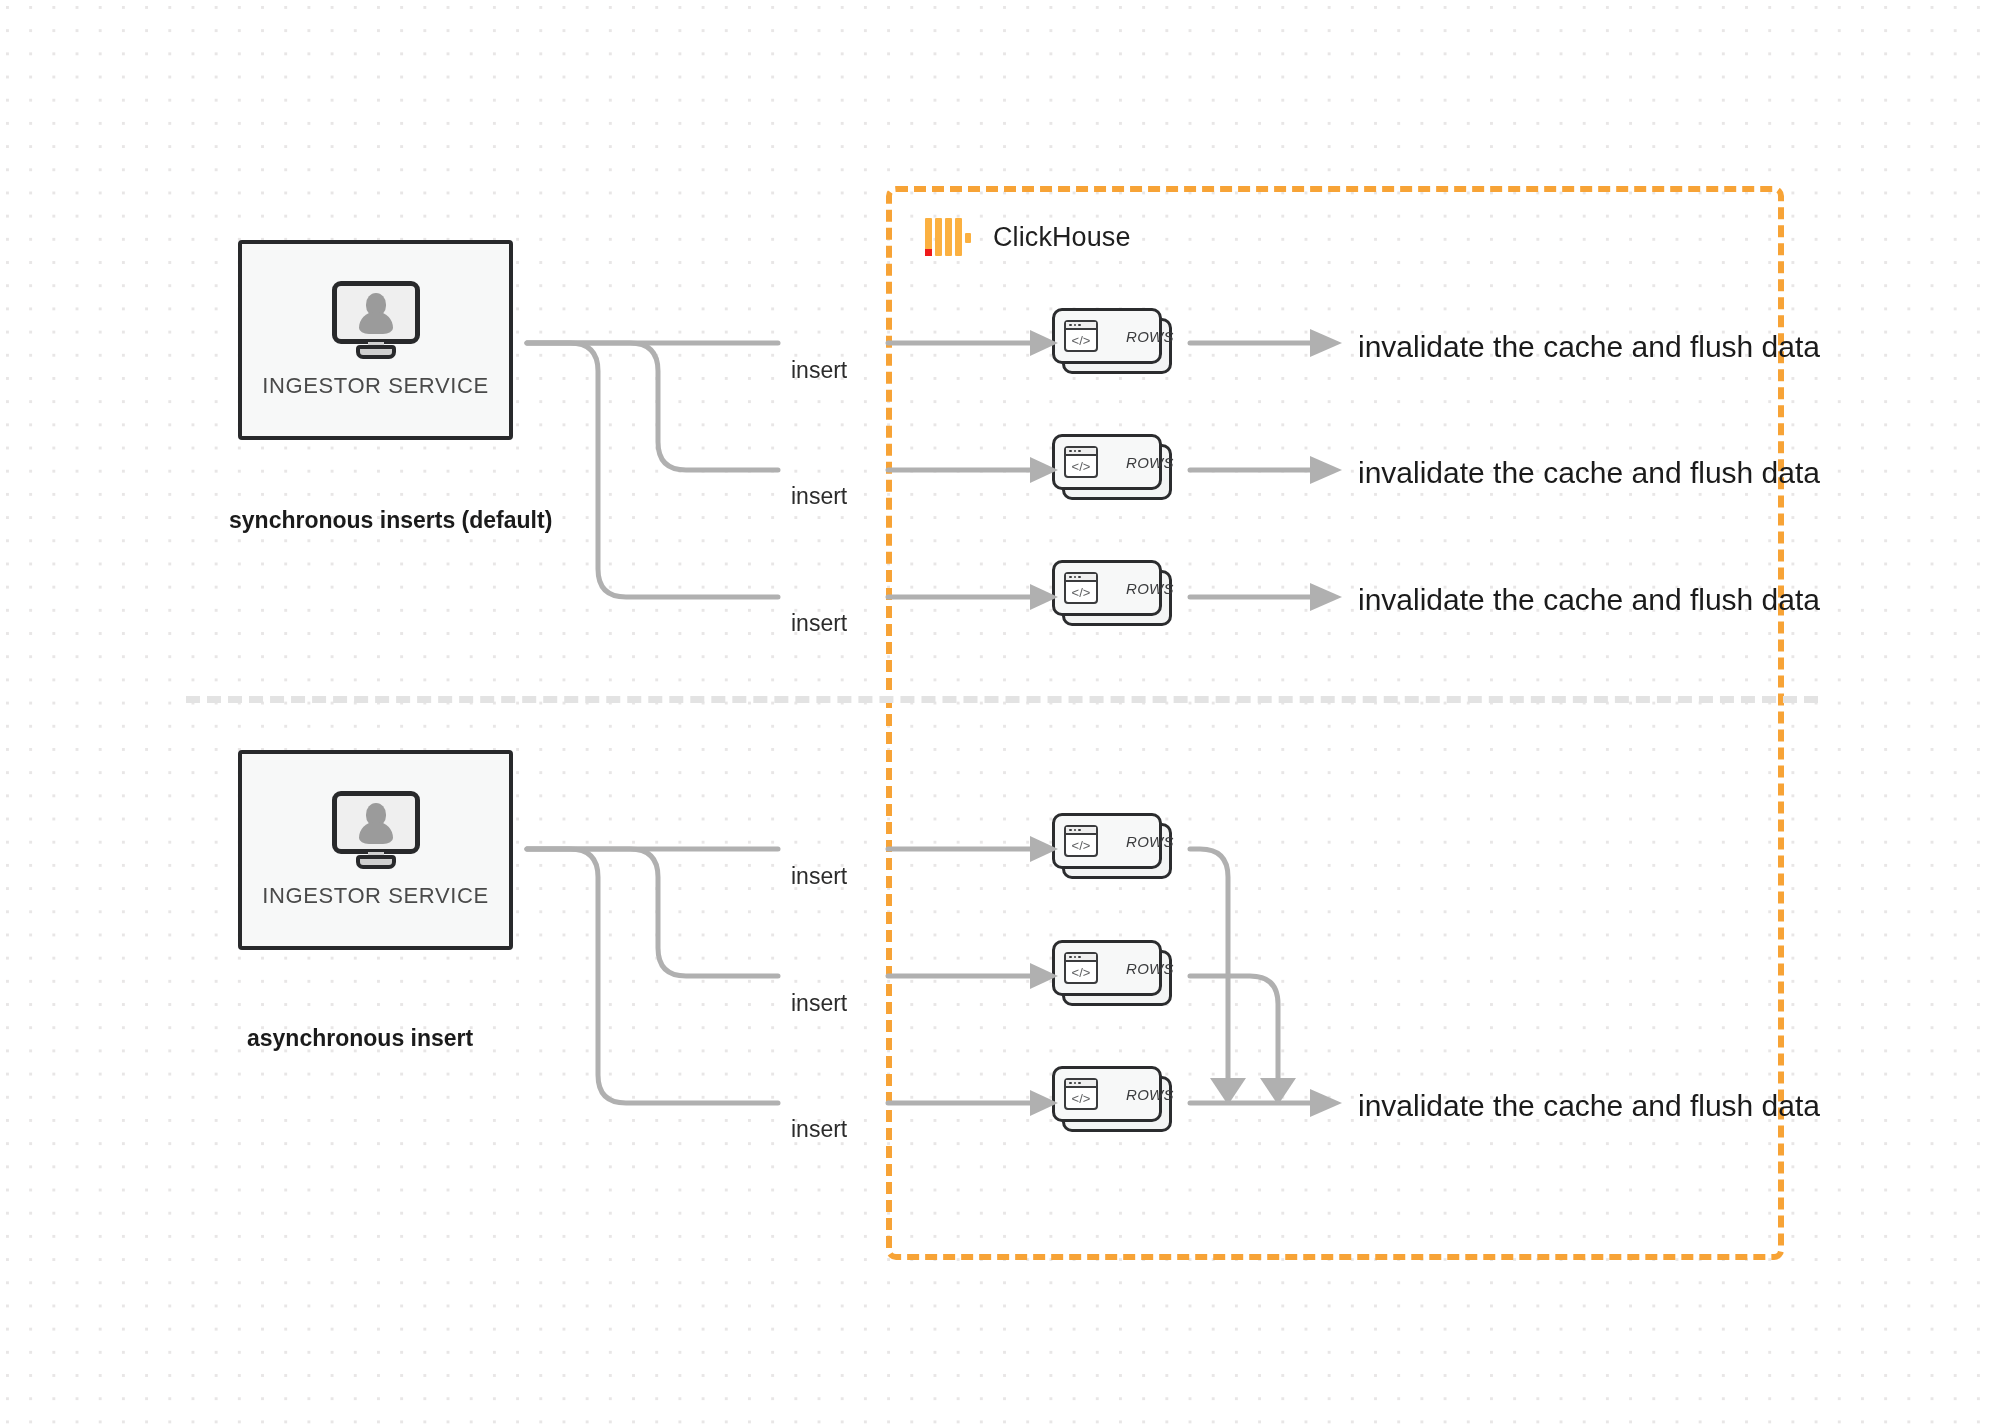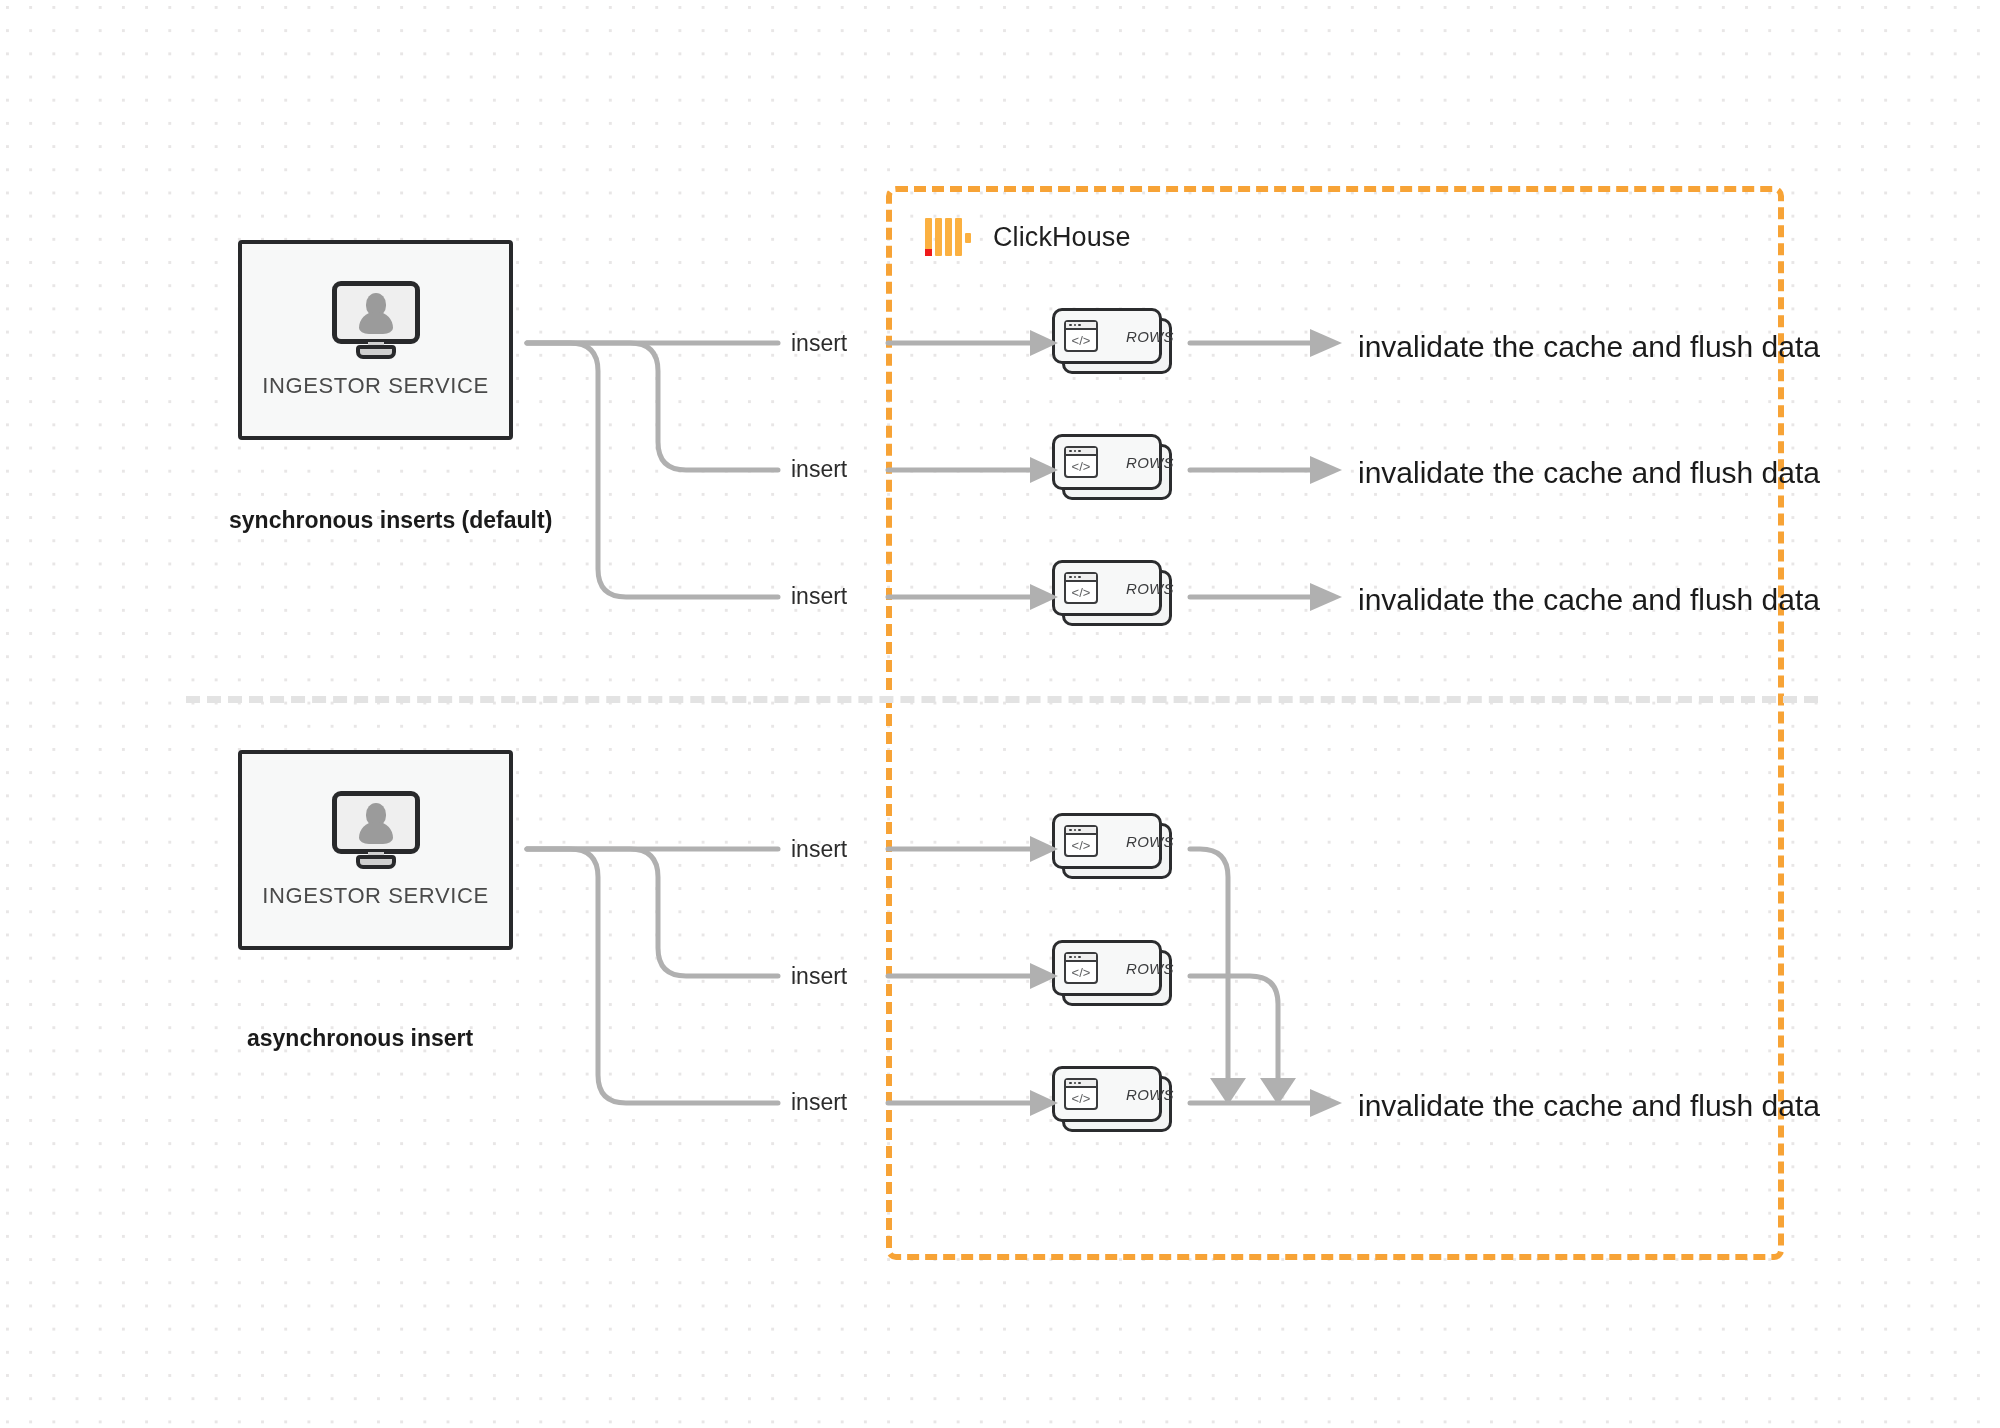--- a/index.html
+++ b/index.html
@@ -271,20 +271,21 @@
     letter-spacing: 0.3px;
     margin-left: 18px;
   }
 
   
   .insert-label {
     position: absolute;
     font-size: 23px;
     color: #2b2b2b;
     white-space: nowrap;
+    margin-top: 27px;
   }
 
   
   .flush-label {
     position: absolute;
     font-size: 30px;
     color: #1b1b1b;
     white-space: nowrap;
   }
 

